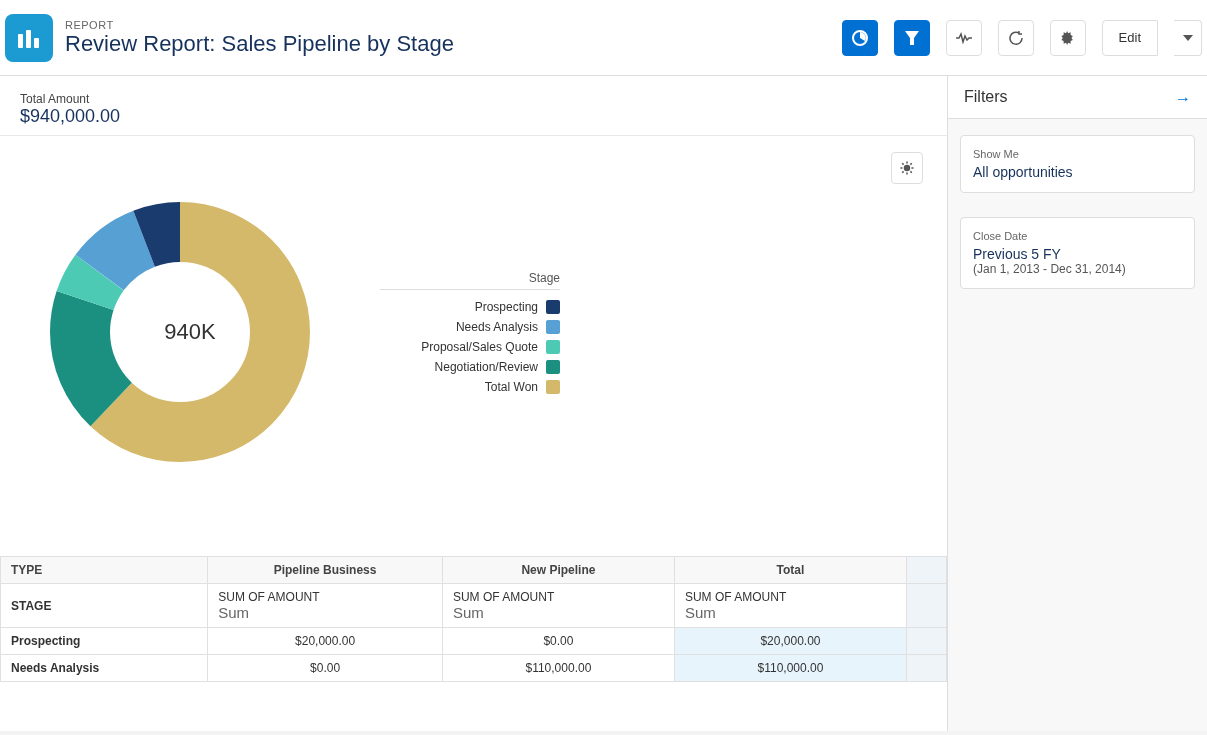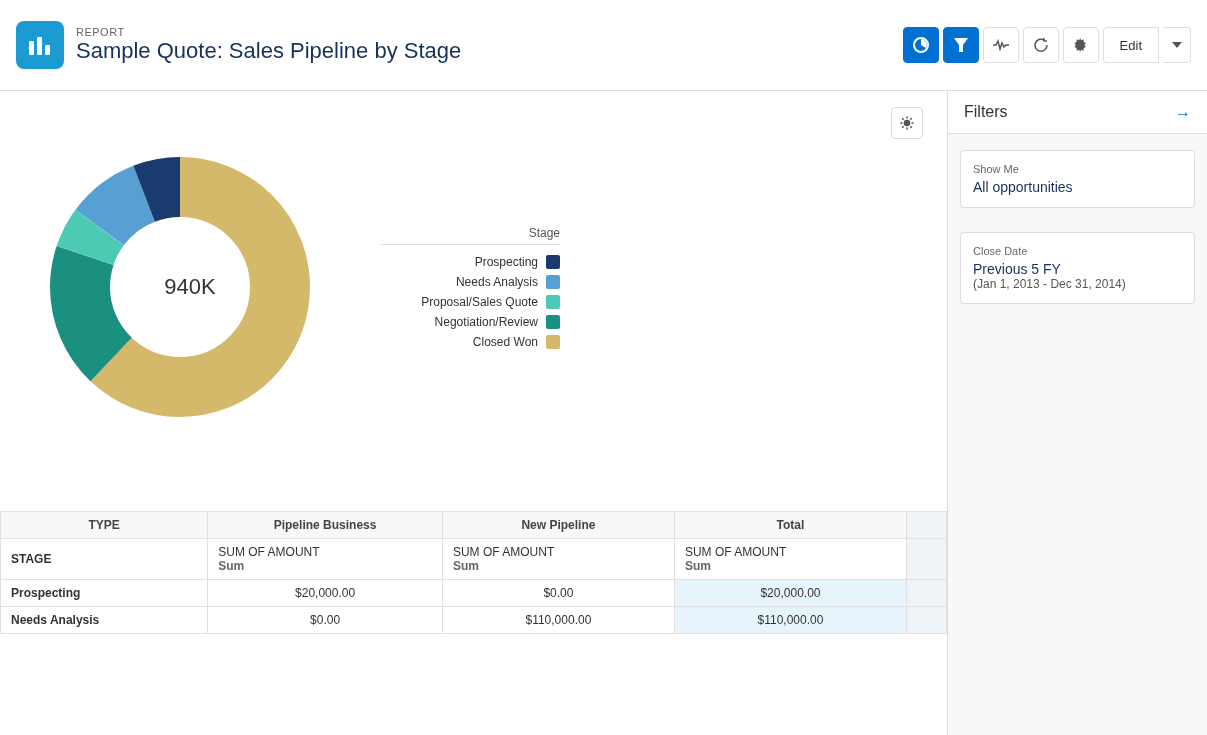--- a/index.html
+++ b/index.html
@@ -4,39 +4,39 @@
   <style>
     * { box-sizing: border-box; margin: 0; padding: 0; }
     body { font-family: 'Salesforce Sans', Arial, sans-serif; font-size: 13px; background: #f3f3f3; color: #333; }
 
     
     .header {
       display: flex;
       align-items: center;
       background: #fff;
       border-bottom: 1px solid #ddd;
-      padding: 10px 16px;
-      height: 91px;
+      padding: 10px 5px;
+      height: 76px;
     }
     .header-icon {
       width: 48px;
       height: 48px;
       background: #1b9bd1;
       border-radius: 8px;
       display: flex;
       align-items: center;
       justify-content: center;
       margin-right: 12px;
       flex-shrink: 0;
     }
     .header-icon svg { width: 28px; height: 28px; }
     .header-text { flex: 1; }
     .header-report-label { font-size: 11px; color: #666; text-transform: uppercase; letter-spacing: 0.5px; }
     .header-title { font-size: 22px; font-weight: 400; color: #16325c; }
-    .header-actions { display: flex; align-items: center; gap: 4px; }
+    .header-actions { display: flex; align-items: center; gap: 16px; }
     .btn-icon {
       width: 36px; height: 36px;
       border: 1px solid #ddd;
       border-radius: 4px;
       background: #fff;
       cursor: pointer;
       display: flex; align-items: center; justify-content: center;
       color: #555;
       font-size: 14px;
     }
@@ -174,24 +174,24 @@
     .data-table th, .data-table td {
       border: 1px solid #e0e0e0;
       padding: 6px 10px;
     }
     .data-table th {
       background: #f8f8f8;
       font-weight: 600;
       color: #444;
     }
     .data-table td { color: #333; }
-    .col-type { text-align: center; font-weight: 600; color: #555; }
+    .col-type { text-align: left; font-weight: 600; color: #555; }
     .col-stage { font-weight: 600; color: #555; }
     .col-num { text-align: center; }
-    .sub-header { font-size: 12px; color: #666; font-weight: bold; }
+    .sub-header { font-size: 15px; color: #666; font-weight: normal; }
     .highlighted-cell { background: #e8f4fc; }
 
     
     .right-panel {
       width: 260px;
       background: #f8f8f8;
       border-left: 1px solid #ddd;
       display: flex;
       flex-direction: column;
     }
@@ -223,21 +223,21 @@
 <div class="header">
   <div class="header-icon">
     <svg viewBox="0 0 28 28" fill="white">
       <rect x="3" y="10" width="5" height="14" rx="1"></rect>
       <rect x="11" y="6" width="5" height="18" rx="1"></rect>
       <rect x="19" y="14" width="5" height="10" rx="1"></rect>
     </svg>
   </div>
   <div class="header-text">
     <div class="header-report-label">REPORT</div>
-    <div class="header-title">Sample Quote: Sales Pipeline by Stage</div>
+    <div class="header-title">Review Report: Sales Pipeline by Stage</div>
   </div>
   <div class="header-actions">
     <button class="btn-icon active" title="Chart">
       <svg width="16" height="16" viewBox="0 0 16 16" fill="currentColor">
           <circle cx="8" cy="8" r="7" fill="none" stroke="white" stroke-width="2"></circle>
           <path d="M8 8 L8 2 A6 6 0 0 1 13 11 Z" fill="white"></path>
         </svg>
     </button>
     <button class="btn-icon active-filter" title="Filter">
       <svg width="14" height="14" viewBox="0 0 14 14" fill="white">
@@ -267,20 +267,24 @@
           <polygon points="0,0 10,0 5,6"></polygon>
         </svg>
     </button>
   </div>
 </div>
 
 <div class="main-container">
 
   <div class="content-area">
 
+    <div class="total-amount-section">
+      <div class="total-label">Total Amount</div>
+      <div class="total-value">$940,000.00</div>
+    </div>
 
     <div class="chart-area">
       <button class="chart-settings-btn">
         <svg width="14" height="14" viewBox="0 0 14 14" fill="#555">
             <circle cx="7" cy="7" r="2.5" fill="none" stroke="#555" stroke-width="1.5"></circle>
             <circle cx="7" cy="7" r="2.5"></circle>
             <path d="M7 0.5 L7 2.5 M7 11.5 L7 13.5 M0.5 7 L2.5 7 M11.5 7 L13.5 7 M2.2 2.2 L3.6 3.6 M10.4 10.4 L11.8 11.8 M11.8 2.2 L10.4 3.6 M3.6 10.4 L2.2 11.8" stroke="#555" stroke-width="1.5"></path>
           </svg>
       </button>
 
@@ -316,21 +320,21 @@
           </div>
           <div class="legend-item">
             <span>Proposal/Sales Quote</span>
             <div class="legend-color" style="background:#4dcab4;"></div>
           </div>
           <div class="legend-item">
             <span>Negotiation/Review</span>
             <div class="legend-color" style="background:#1b9080;"></div>
           </div>
           <div class="legend-item">
-            <span>Closed Won</span>
+            <span>Total Won</span>
             <div class="legend-color" style="background:#d4b96a;"></div>
           </div>
         </div>
       </div>
     </div>
 
     <table class="data-table">
       <thead>
         <tr>
           <th class="col-type">TYPE</th>

